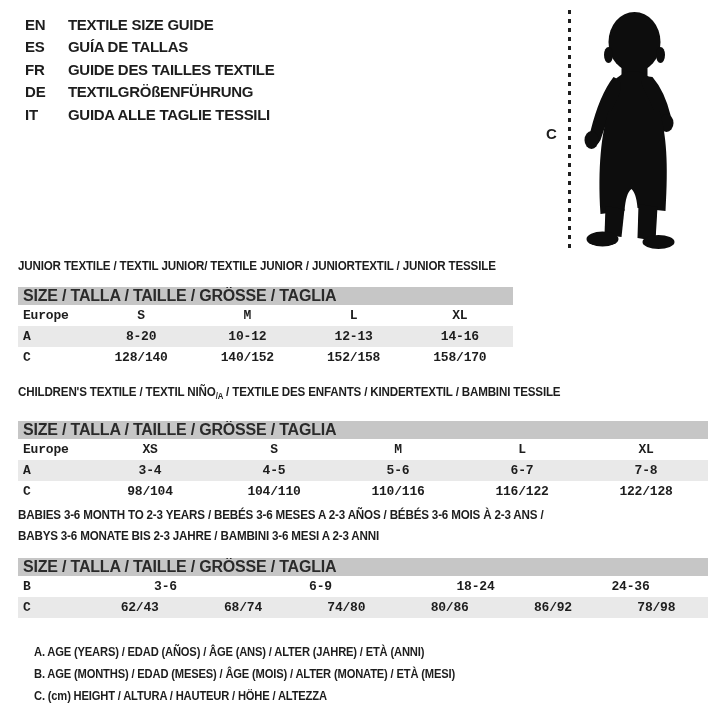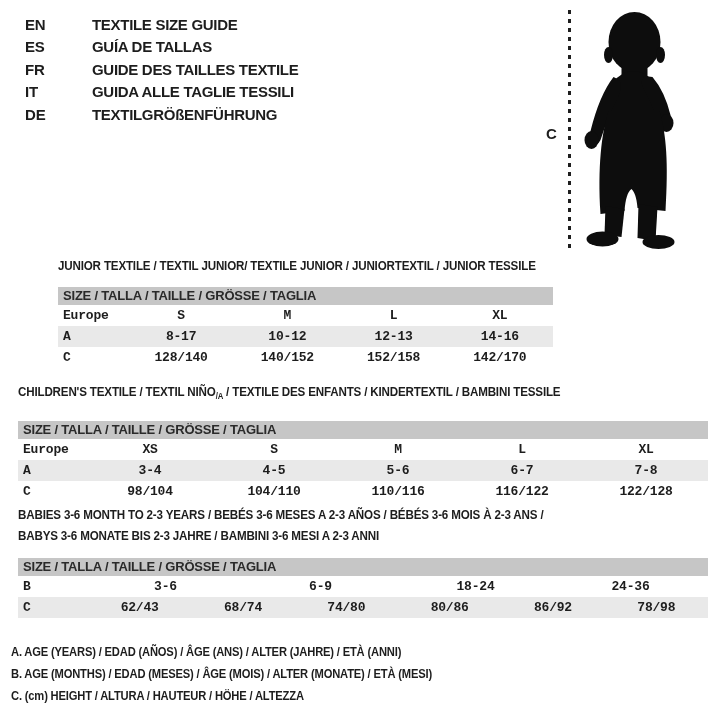--- a/index.html
+++ b/index.html
@@ -12,21 +12,21 @@
   #page {
     position: relative;
     width: 720px;
     height: 720px;
     background: var(--page_bg, #ffffff);
     overflow: hidden;
   }
 
   
   .lang-list { position: absolute; left: 25px; top: 13px; }
-  .lang-row { display: flex; height: 22.5px; align-items: center; gap: 24px; }
+  .lang-row { display: flex; height: 22.5px; align-items: center; }
   .lang-code { width: 43px; font-size: 15px; letter-spacing: -0.2px; }
   .lang-label { font-size: 15px; letter-spacing: -0.3px; white-space: nowrap; }
 
   
   .measure-label {
     position: absolute; left: 546px; top: 125px;
     font-size: 15px;
   }
   .measure-line {
     position: absolute; left: 568px; top: 10px;
@@ -42,36 +42,36 @@
     font-size: 13.5px; letter-spacing: -0.2px;
     transform: scaleX(0.86); transform-origin: 0 50%;
     white-space: nowrap; line-height: 15px;
   }
   .sec-title .sub { font-size: 9px; vertical-align: -3px; }
   .table { width: 100%; }
   .thead {
     height: 18px; line-height: 18px;
     background: var(--band, #c6c6c6);
     padding-left: 5px;
-    font-size: 13px; letter-spacing: -0.2px;
+    font-size: 16px; letter-spacing: -0.2px;
     color: #2a2a2a;
     white-space: nowrap; overflow: hidden;
   }
   .trow { display: flex; height: 21px; }
   .trow.shaded { background: var(--alt_row, #e9e9e9); }
   .cell {
     flex: 1; text-align: center;
     font-size: 13px; line-height: 21px; letter-spacing: -0.2px;
     white-space: nowrap;
     font-family: Liberation Mono, monospace;
   }
   .cell.label { flex: 0 0 70px; text-align: left; padding-left: 5px; }
 
   
-  .footnotes { position: absolute; left: 11px; top: 641px; }
+  .footnotes { position: absolute; left: 34px; top: 641px; }
   .footnote {
     font-size: 13px; line-height: 22px; letter-spacing: -0.2px;
     transform: scaleX(0.86); transform-origin: 0 50%;
     white-space: nowrap;
   }
 </style>
 </head>
 <body>
 
 <div id="page">
@@ -83,26 +83,26 @@
     </div>
     <div class="lang-row">
       <span class="lang-code">ES</span>
       <span class="lang-label">GUÍA DE TALLAS</span>
     </div>
     <div class="lang-row">
       <span class="lang-code">FR</span>
       <span class="lang-label">GUIDE DES TAILLES TEXTILE</span>
     </div>
     <div class="lang-row">
+      <span class="lang-code">DE</span>
+      <span class="lang-label">TEXTILGRÖßENFÜHRUNG</span>
+    </div>
+    <div class="lang-row">
       <span class="lang-code">IT</span>
       <span class="lang-label">GUIDA ALLE TAGLIE TESSILI</span>
-    </div>
-    <div class="lang-row">
-      <span class="lang-code">DE</span>
-      <span class="lang-label">TEXTILGRÖßENFÜHRUNG</span>
     </div>
   </div>
 
   <div class="measure-label">C</div>
   <div class="measure-line"></div>
   <svg class="silhouette" viewBox="0 0 100 240" aria-hidden="true">
     <g fill="#0d0d0d">
 
       <ellipse cx="57" cy="31" rx="26" ry="30"></ellipse>
 
@@ -122,44 +122,44 @@
       <path d="M31,100 L82,100 C89,124 91,152 88,200 L60,197 C59,186 57,181 54,178 C50,181 48,188 47,200 L23,203 C20,156 24,122 31,100 Z"></path>
 
       <path d="M28,195 L47,198 L44,226 L27,224 Z"></path>
       <ellipse cx="25" cy="228" rx="16" ry="7.5"></ellipse>
 
       <path d="M61,193 L80,196 L78,230 L60,227 Z"></path>
       <ellipse cx="81" cy="231" rx="16" ry="7"></ellipse>
     </g>
   </svg>
 
-  <div class="section" style="top:258px; width:495px;margin-left:40px;">
+  <div class="section" style="top:258px; width:495px;">
     <div class="sec-title">JUNIOR TEXTILE / TEXTIL JUNIOR/ TEXTILE JUNIOR / JUNIORTEXTIL / JUNIOR TESSILE</div>
     <div class="table" style="margin-top:14px;">
       <div class="thead">SIZE / TALLA / TAILLE / GRÖSSE / TAGLIA</div>
       <div class="trow">
         <div class="cell label">Europe</div>
         <div class="cell">S</div>
         <div class="cell">M</div>
         <div class="cell">L</div>
         <div class="cell">XL</div>
       </div>
       <div class="trow shaded">
         <div class="cell label">A</div>
-        <div class="cell">8-17</div>
+        <div class="cell">8-20</div>
         <div class="cell">10-12</div>
         <div class="cell">12-13</div>
         <div class="cell">14-16</div>
       </div>
       <div class="trow">
         <div class="cell label">C</div>
         <div class="cell">128/140</div>
         <div class="cell">140/152</div>
         <div class="cell">152/158</div>
-        <div class="cell">142/170</div>
+        <div class="cell">158/170</div>
       </div>
     </div>
   </div>
 
   <div class="section" style="top:384px; width:690px;">
     <div class="sec-title"><span>CHILDREN'S TEXTILE / TEXTIL NIÑO</span><span class="sub">/A</span><span> / TEXTILE DES ENFANTS / KINDERTEXTIL / BAMBINI TESSILE</span></div>
     <div class="table" style="margin-top:17px;">
       <div class="thead">SIZE / TALLA / TAILLE / GRÖSSE / TAGLIA</div>
       <div class="trow">
         <div class="cell label">Europe</div>

